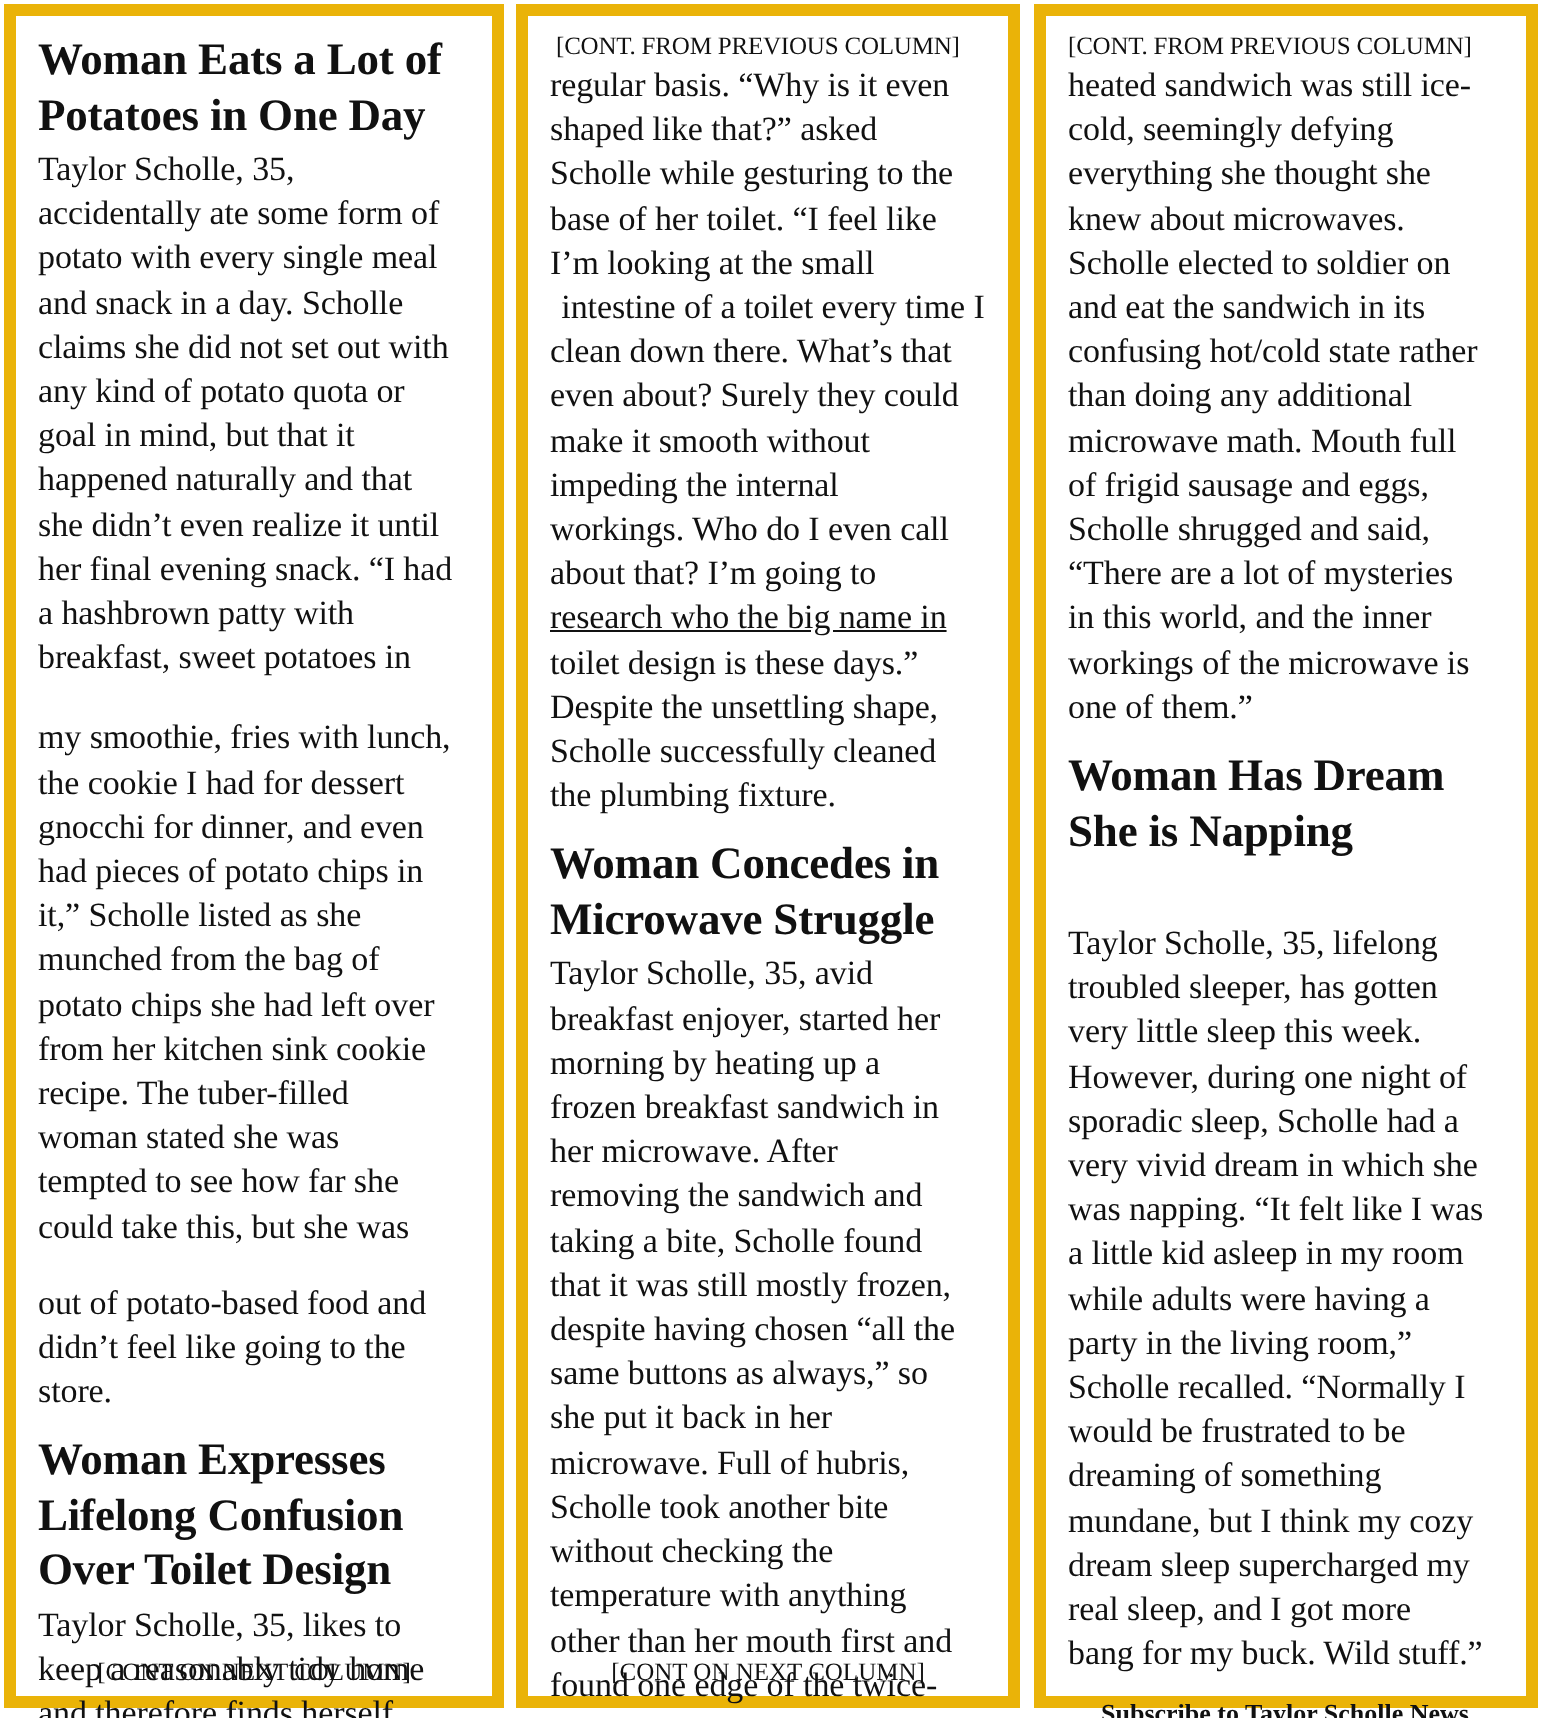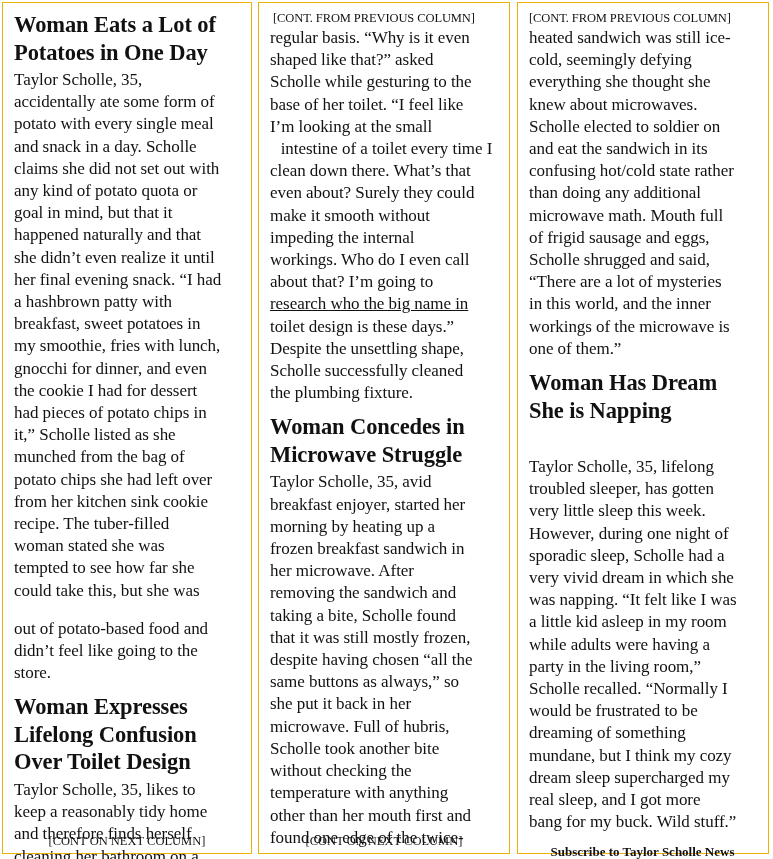--- a/index.html
+++ b/index.html
@@ -2,21 +2,21 @@
 <html><head>
 <meta charset="utf-8">
 <style>
   html, body { margin: 0; padding: 0; background: #ffffff; }
   body {
     width: 773px; height: 859px; position: relative; overflow: hidden;
     font-family: "Liberation Serif", "DejaVu Serif", serif; color: #111;
   }
   .col {
     position: absolute; top: 2px; height: 852px;
-    border: 1px solid #eab308; box-sizing: border-box;
+    border: 6px solid #eab308; box-sizing: border-box;
     background: #fff;
   }
   #col1 { left: 2px; width: 250px; }
   #col2 { left: 258px; width: 252px; }
   #col3 { left: 517px; width: 252px; }
   .inner { position: absolute; left: 11px; right: 6px; top: 0; }
   .cont-from {
     font-size: 12.5px; line-height: 14px; margin-top: 8px; margin-bottom: 2px;
     padding-left: 3px; white-space: nowrap; letter-spacing: -0.1px;
   }
@@ -58,23 +58,23 @@
         <span style="display: block; white-space: nowrap;">potato with every single meal</span>
         <span style="display: block; white-space: nowrap;">and snack in a day. Scholle</span>
         <span style="display: block; white-space: nowrap;">claims she did not set out with</span>
         <span style="display: block; white-space: nowrap;">any kind of potato quota or</span>
         <span style="display: block; white-space: nowrap;">goal in mind, but that it</span>
         <span style="display: block; white-space: nowrap;">happened naturally and that</span>
         <span style="display: block; white-space: nowrap;">she didn’t even realize it until</span>
         <span style="display: block; white-space: nowrap;">her final evening snack. “I had</span>
         <span style="display: block; white-space: nowrap;">a hashbrown patty with</span>
         <span style="display: block; white-space: nowrap;">breakfast, sweet potatoes in</span>
-        <span style="display: block; white-space: nowrap;">my smoothie, fries with lunch,</span>
+        <span style="display: block; white-space: nowrap; margin-top: 18px;">my smoothie, fries with lunch,</span>
+        <span style="display: block; white-space: nowrap;">the cookie I had for dessert</span>
         <span style="display: block; white-space: nowrap;">gnocchi for dinner, and even</span>
-        <span style="display: block; white-space: nowrap;">the cookie I had for dessert</span>
         <span style="display: block; white-space: nowrap;">had pieces of potato chips in</span>
         <span style="display: block; white-space: nowrap;">it,” Scholle listed as she</span>
         <span style="display: block; white-space: nowrap;">munched from the bag of</span>
         <span style="display: block; white-space: nowrap;">potato chips she had left over</span>
         <span style="display: block; white-space: nowrap;">from her kitchen sink cookie</span>
         <span style="display: block; white-space: nowrap;">recipe. The tuber-filled</span>
         <span style="display: block; white-space: nowrap;">woman stated she was</span>
         <span style="display: block; white-space: nowrap;">tempted to see how far she</span>
         <span style="display: block; white-space: nowrap;">could take this, but she was</span>
         <span style="display: block; white-space: nowrap; margin-top: 16px;">out of potato-based food and</span>

